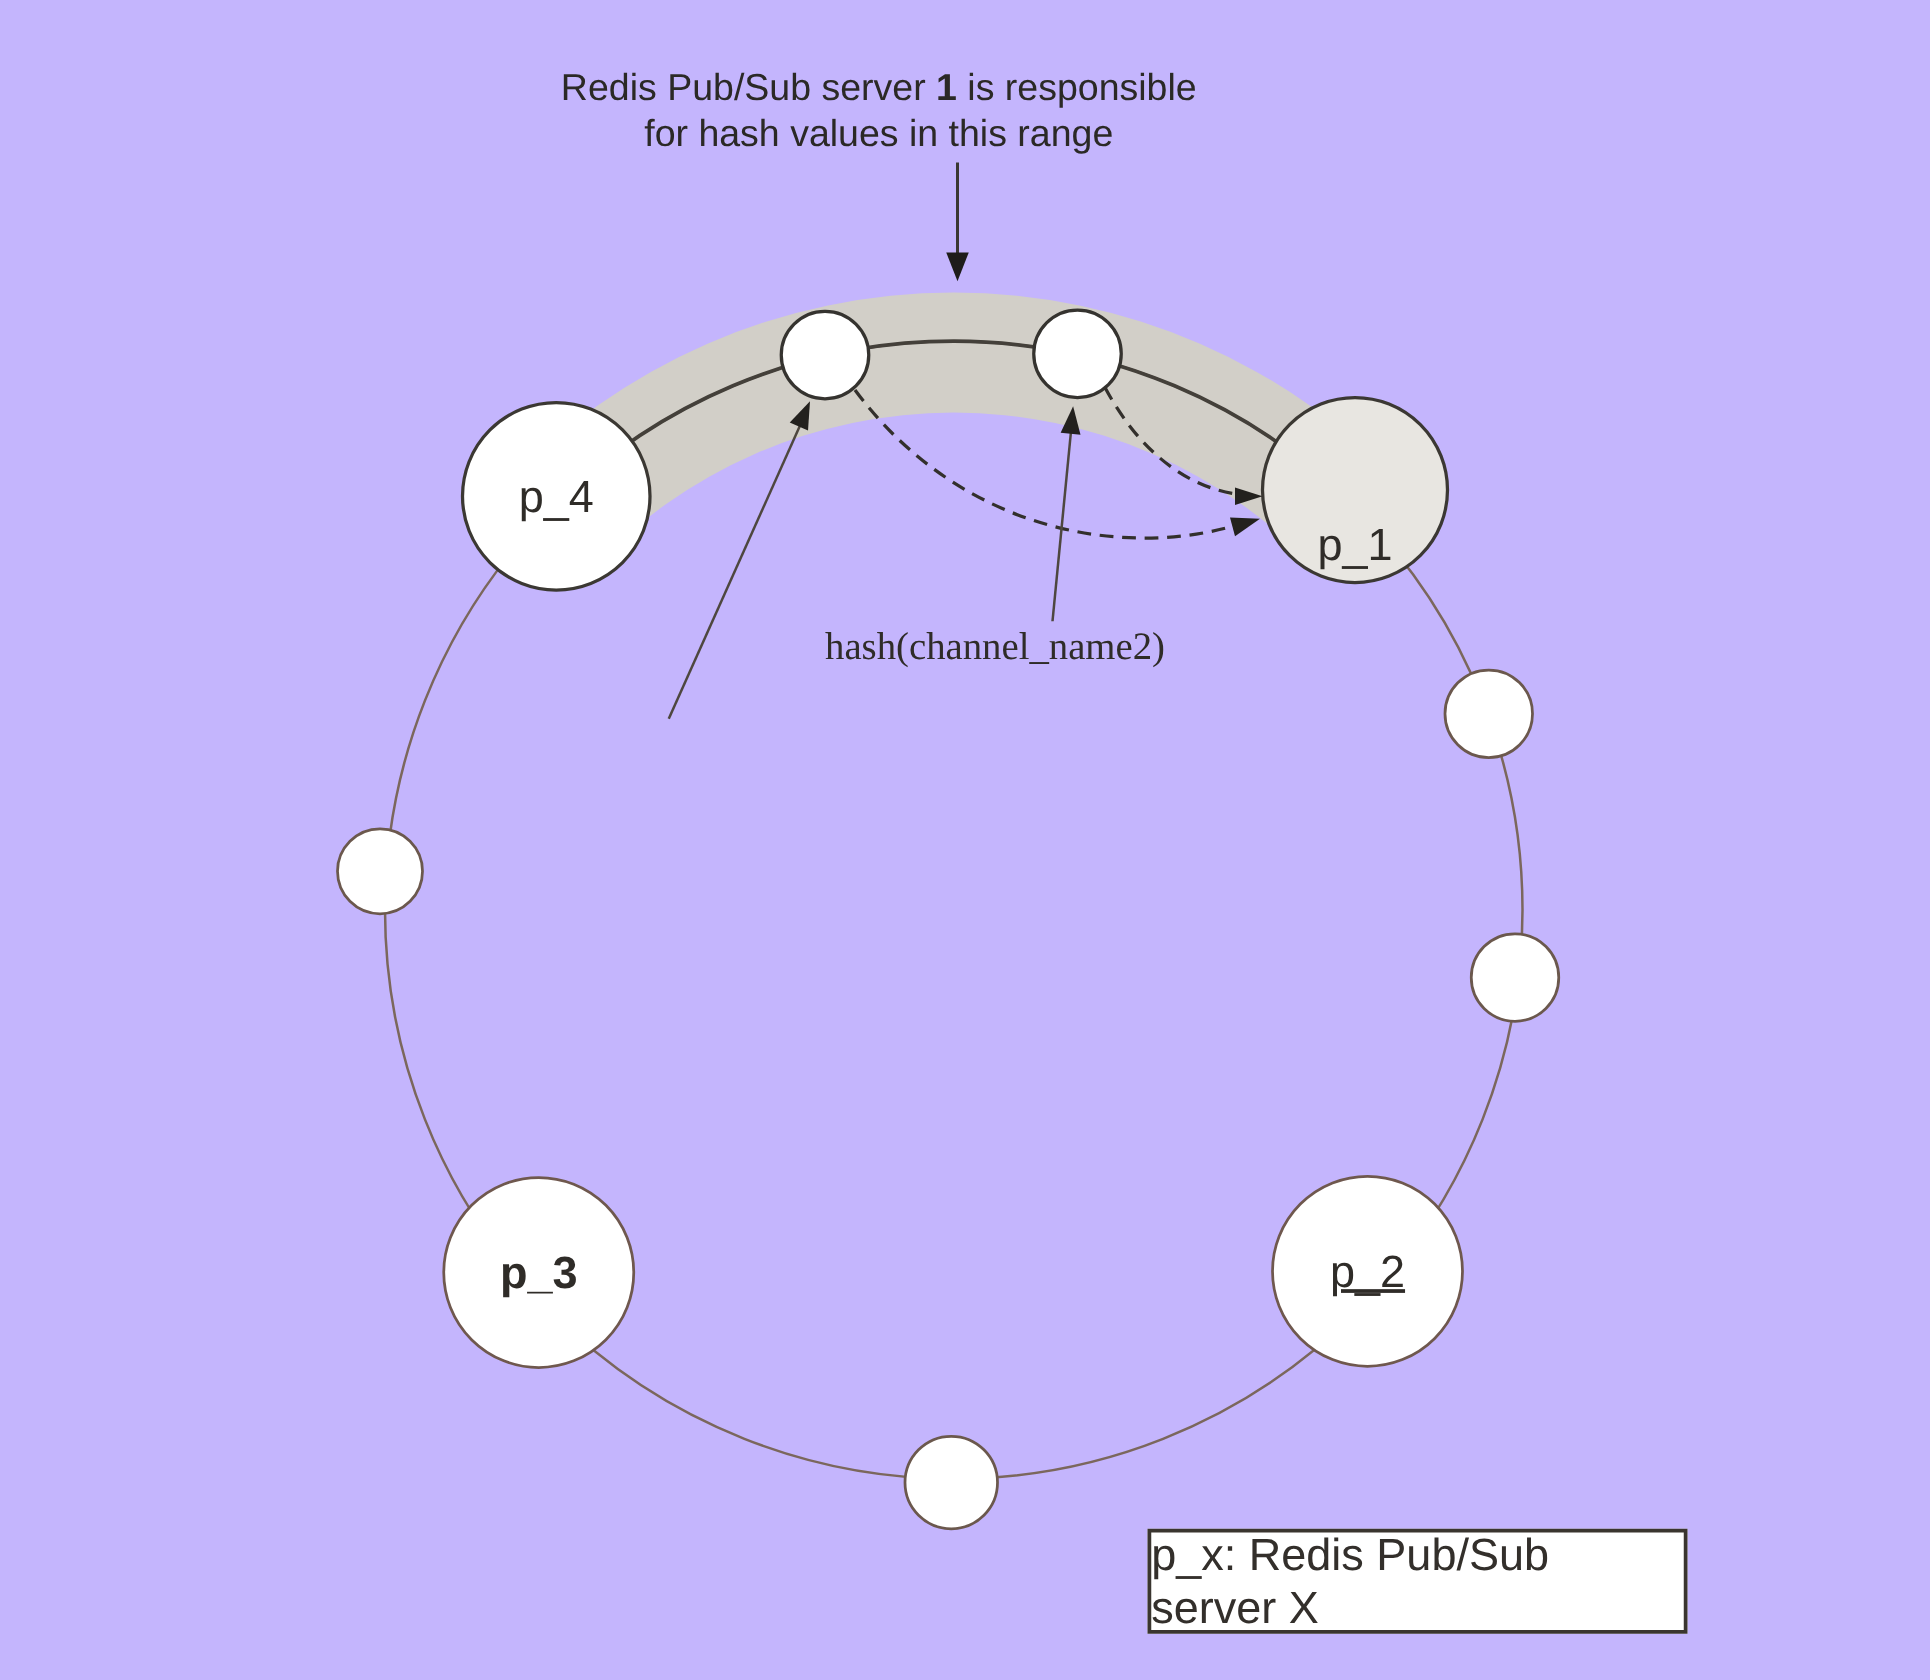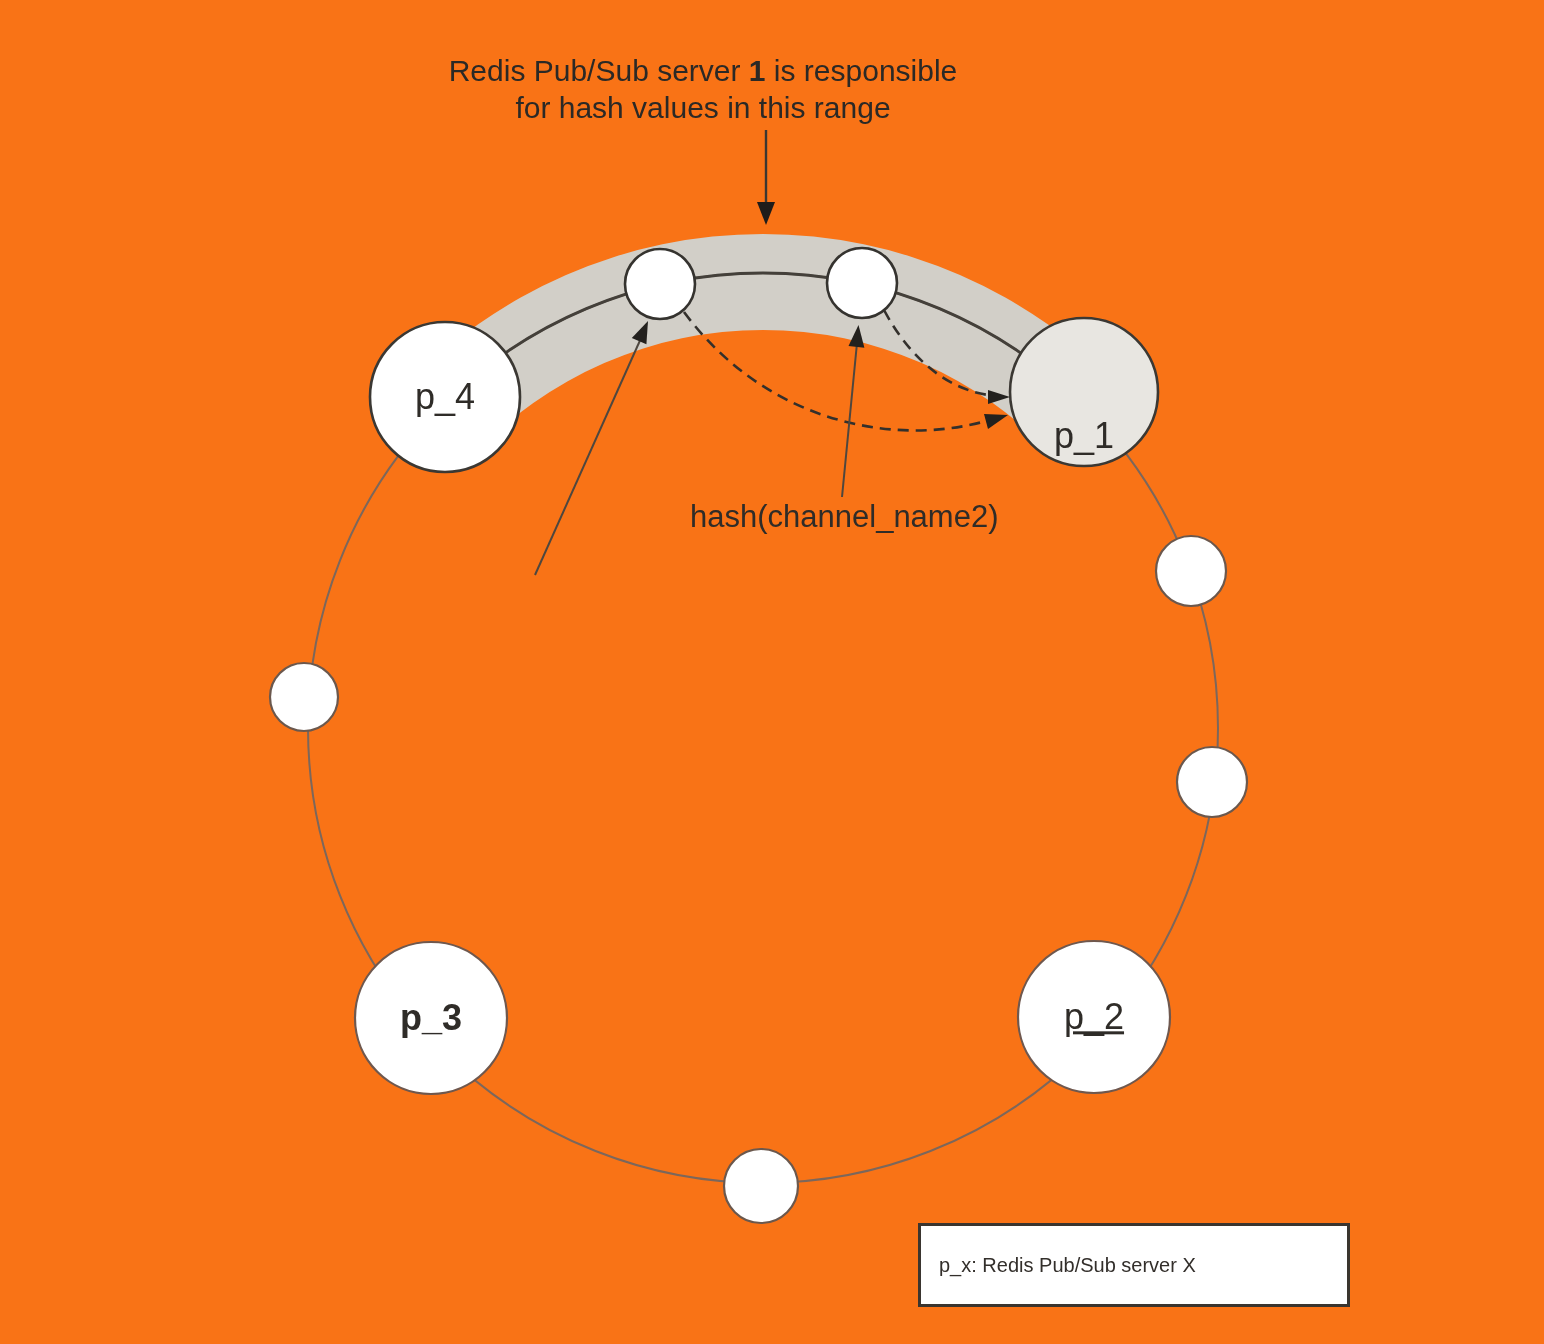--- a/index.html
+++ b/index.html
@@ -1,52 +1,51 @@
 <!DOCTYPE html>
 <html><head>
 <meta charset="utf-8">
 <style>
   html,body{margin:0;padding:0;background:#ffffff;}
   .page{
     position:relative;
     width:1544px;height:1344px;
-    background:#f97316;
+    background:#c4b5fd;
     font-family:"Liberation Sans","DejaVu Sans",sans-serif;
     color:#2e2b27;
     overflow:hidden;
   }
   svg.diagram{position:absolute;left:0;top:0;}
   .txt{position:absolute;white-space:nowrap;}
   .annotation{
     left:353px;top:52px;width:700px;
     text-align:center;
     font-size:30px;line-height:37px;
     color:#2b2926;white-space:normal;
   }
   .annotation b{font-weight:700;}
   .hash-label{font-size:31px;color:#2f2c28;}
   .hash-label-1{left:402px;top:575px;}
-  .hash-label-2{left:690px;top:499px;}
+  .hash-label-2{left:660px;top:499px;font-family:Liberation Serif, serif;}
   .node-label{
     font-size:36px;color:#2f2c28;
     transform:translate(-50%,-54%);
   }
   .node-label-p4{left:445px;top:399px;}
   .node-label-p1{left:1084px;top:394px;margin-top:44px;}
   .node-label-p3{left:431px;top:1020px;font-weight:bold;}
   .node-label-p2{left:1094px;top:1019px;text-decoration:underline;}
   .legend{
     position:absolute;left:918px;top:1223px;
     width:432px;height:84px;
     border:3px solid #3a352f;
     background:#ffffff;
     box-sizing:border-box;
     display:flex;align-items:center;
-    padding-left:18px;
-    font-size:20px;color:#332f2b;
+    font-size:36px;color:#332f2b;
   }
 </style>
 </head>
 <body>
 
 <div class="page">
 
   <svg class="diagram" width="1544" height="1344" viewBox="0 0 1544 1344">
 
     <path d="M 401.7 391.1 A 494 494 0 0 1 1124.3 391.1 L 1054.1 456.6 A 398 398 0 0 0 471.9 456.6 Z" stroke="none" fill="#d2cfc8"></path>

